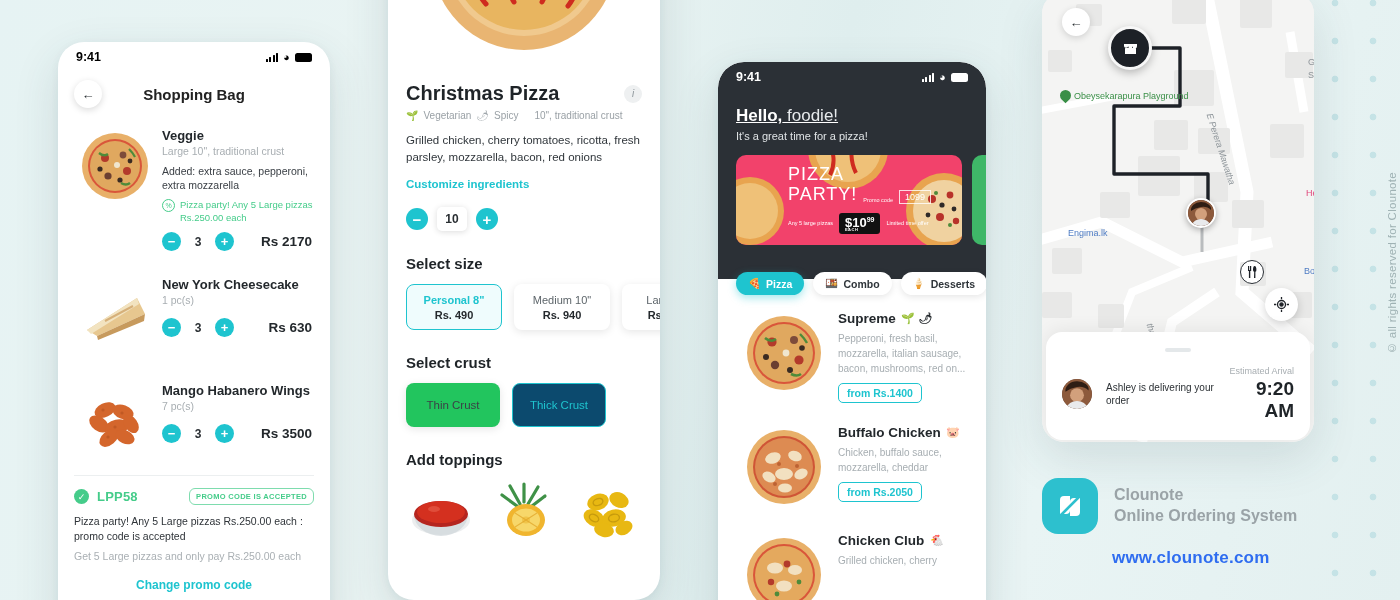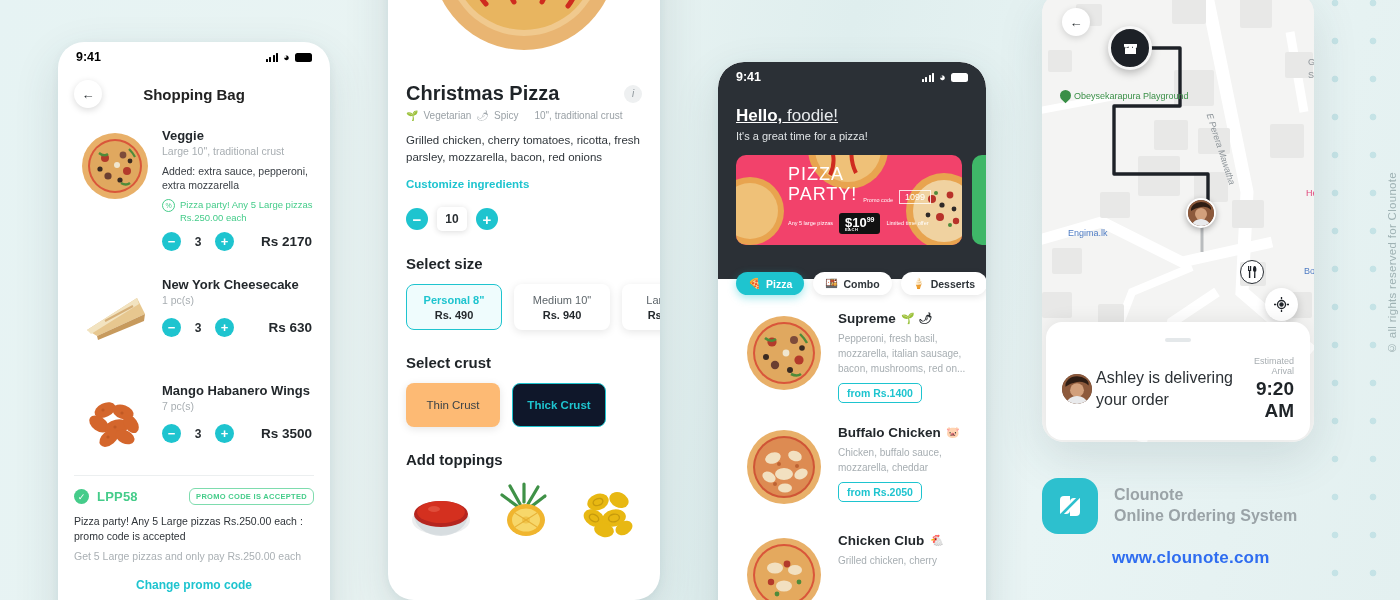--- a/index.html
+++ b/index.html
@@ -116,23 +116,23 @@
   .opt-row { display:flex;gap:12px;margin-top:12px; }
   .opt {
     min-width:96px;height:46px;border-radius:8px;background:#fff;
     box-shadow:0 2px 9px rgba(0,0,0,.10);
     display:flex;flex-direction:column;align-items:center;justify-content:center;gap:3px;flex:none;
   }
   .opt .l1{font-size:11px;color:#5d656a;}
   .opt .l2{font-size:11px;color:#24292d;font-weight:bold;}
   .opt.sel{background:#effcfd;border:1.3px solid #1ec4cf;box-shadow:none;}
   .opt.sel .l1{color:#1ec4cf;font-weight:bold;}
-  .crust { width:94px;height:44px;border-radius:8px;background:#fdba74;box-shadow:0 2px 9px rgba(0,0,0,.10);
+  .crust { width:94px;height:44px;border-radius:8px;background:#22c55e;box-shadow:0 2px 9px rgba(0,0,0,.10);
            display:flex;align-items:center;justify-content:center;font-size:11.5px;color:#3b4247;flex:none;}
-  .crust.sel{background:#0f172a;border:1.3px solid #1ec4cf;box-shadow:none;color:#1ec4cf;font-weight:bold;}
+  .crust.sel{background:#0c4a6e;border:1.3px solid #1ec4cf;box-shadow:none;color:#1ec4cf;font-weight:normal;}
   .top-row{display:flex;gap:14px;margin-top:12px;}
   .top-item{width:72px;height:60px;display:flex;align-items:center;justify-content:center;}
 
   
   #phone3 { left: 718px; top: 62px; width: 268px; height: 600px; }
   .p3-dark { background:#2b3036; color:#fff; border-radius:26px 26px 0 0; padding-bottom: 34px;}
   .p3-dark .statusbar { color:#fff; }
   .deliv-wrap{ text-align:center; margin-top:-16px; padding:0 14px; position:relative;}
   .deliv-lbl{ font-size:10px;color:#c8cdd1; }
   .deliv-addr{ display:flex;align-items:center;justify-content:center;gap:5px;font-size:11.5px;font-weight:bold;margin-top:3px;}
@@ -193,21 +193,21 @@
   .lbl-gray{color:#8d9499;}
   .lbl-pink{color:#e0457a;}
   .gpin{display:inline-block;width:11px;height:11px;border-radius:50% 50% 50% 0;transform:rotate(-45deg);
         vertical-align:-2px;margin-right:3px;}
 
   .eta-card{position:absolute;left:4px;right:4px;bottom:2px;background:#fff;border-radius:16px;
             padding:16px 16px 18px;z-index:7;box-shadow:0 -2px 18px rgba(0,0,0,.07);}
   .handle{width:26px;height:4px;border-radius:3px;background:#e4e8ea;margin:0 auto 14px;}
   .eta-row{display:flex;align-items:center;}
   .avatar{width:30px;height:30px;border-radius:50%;flex:none;overflow:hidden;background:#6b4a3a;}
-  .eta-txt{font-size:16px;color:#2c3135;line-height:1.35;margin-left:4px;}
+  .eta-txt{font-size:10px;color:#2c3135;line-height:1.35;margin-left:14px;}
   .eta-right{margin-left:auto;text-align:right;}
   .eta-lbl{font-size:9px;color:#a8aeb2;}
   .eta-time{font-size:19px;font-weight:bold;color:#1f2428;margin-top:2px;}
 
   
   .brand{position:absolute;left:1042px;top:478px;display:flex;align-items:center;gap:16px;}
   .brand-logo{width:56px;height:56px;border-radius:16px;background:#2dc0ce;flex:none;position:relative;overflow:hidden;}
   .brand-txt .l1{font-size:16px;color:#9aa3a7;font-weight:bold;line-height:1.3;}
   .brand-txt .l2{font-size:16px;color:#9aa3a7;font-weight:bold;line-height:1.3;}
   .brand-url{position:absolute;left:1112px;top:548px;font-size:17px;font-weight:bold;color:#2f6df0;letter-spacing:.2px;}

